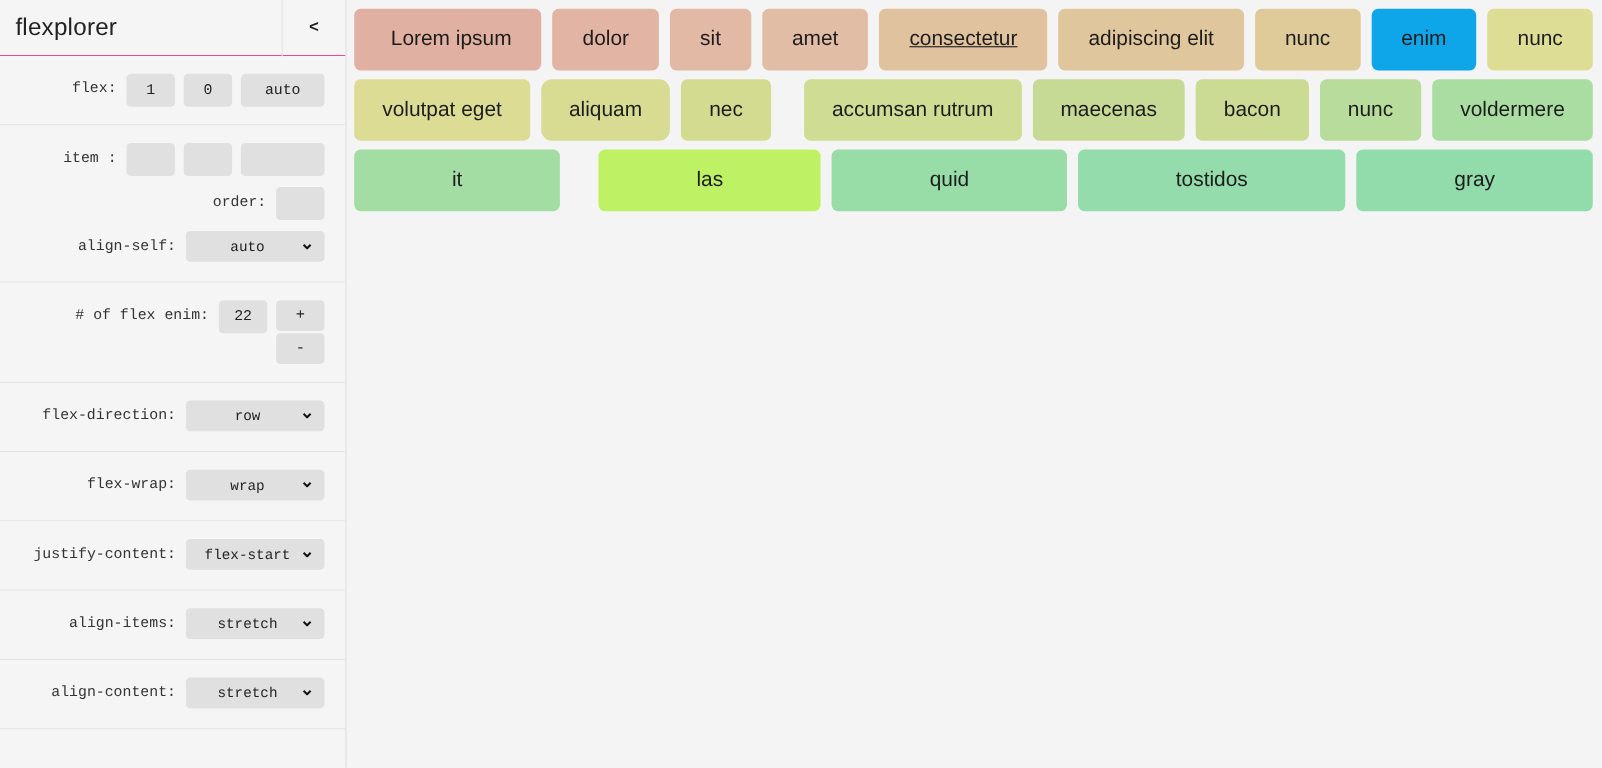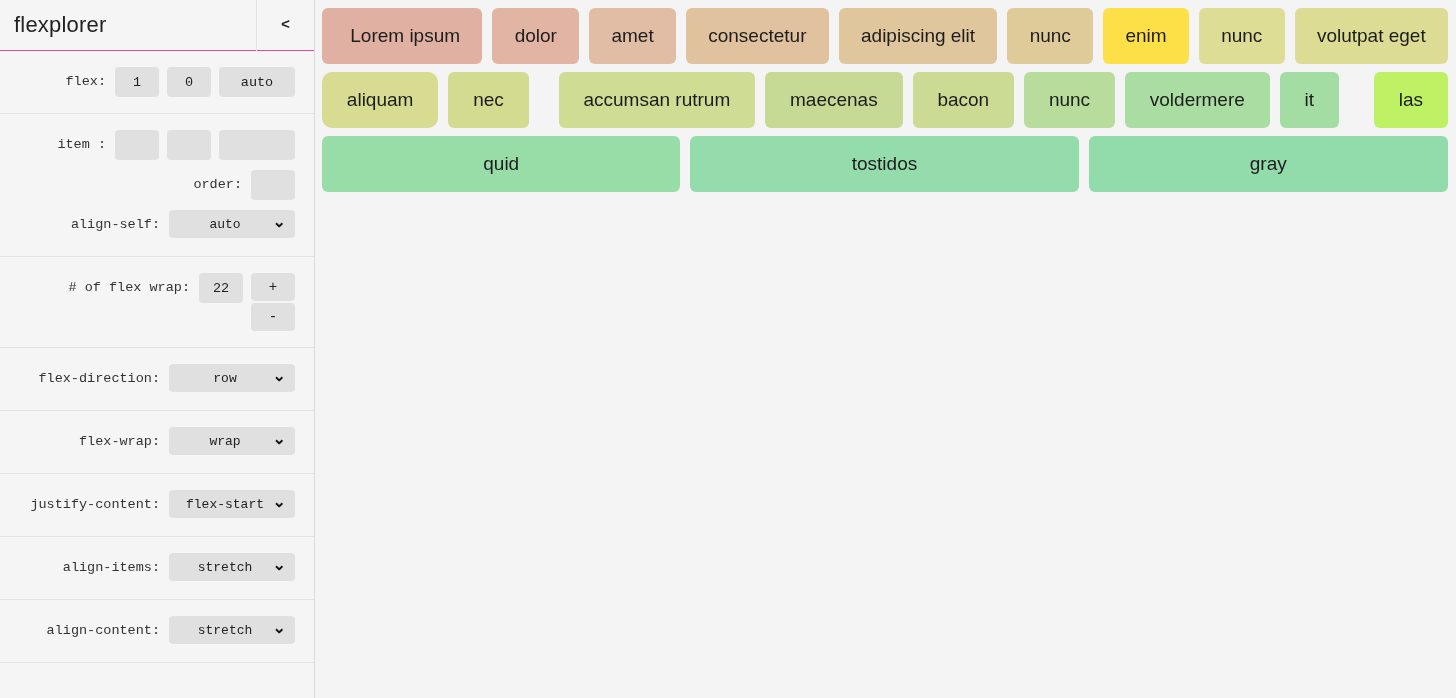--- a/index.html
+++ b/index.html
@@ -222,21 +222,21 @@
           <select class="sel">
             <option>auto</option>
           </select>
           <span class="sel-chev" style="font-size: 16px; font-weight: bold; top: 42%;">⌄</span>
         </div>
       </div>
     </div>
 
     <div class="section">
       <div class="ctl-row">
-        <div class="ctl-label"># of flex wrap:</div>
+        <div class="ctl-label"># of flex enim:</div>
         <div class="fields">
           <input class="fld w-num" type="text" value="22" style="">
           <div class="stepper">
             <button class="step-btn">+</button>
             <button class="step-btn">-</button>
           </div>
         </div>
       </div>
     </div>
 
@@ -299,25 +299,26 @@
         </div>
       </div>
     </div>
 
   </div>
 
   <div id="main">
     <div id="flex-container">
         <div class="flex-item" style="background: rgb(224, 177, 162); padding-left: 28px;">Lorem ipsum</div>
         <div class="flex-item" style="background: rgb(225, 180, 164);">dolor</div>
+        <div class="flex-item" style="background: rgb(226, 185, 165);">sit</div>
         <div class="flex-item" style="background: rgb(226, 189, 166);">amet</div>
-        <div class="flex-item" style="background: rgb(225, 194, 159);">consectetur</div>
+        <div class="flex-item" style="background: rgb(225, 194, 159); text-decoration: underline;">consectetur</div>
         <div class="flex-item" style="background: rgb(224, 198, 156);">adipiscing elit</div>
         <div class="flex-item" style="background: rgb(223, 203, 154);">nunc</div>
-        <div class="flex-item" style="background: #fde047;">enim</div>
+        <div class="flex-item" style="background: #0ea5e9;">enim</div>
         <div class="flex-item" style="background: rgb(222, 221, 149);">nunc</div>
         <div class="flex-item" style="background: rgb(220, 220, 148);">volutpat eget</div>
         <div class="flex-item" style="background: rgb(215, 220, 146); border-radius: 10px;">aliquam</div>
         <div class="flex-item" style="background: rgb(211, 219, 144);">nec</div>
         <div class="flex-item" style="background: rgb(207, 220, 148); margin-left: 20px;">accumsan rutrum</div>
         <div class="flex-item" style="background: rgb(198, 218, 149);">maecenas</div>
         <div class="flex-item" style="background: rgb(203, 219, 148);">bacon</div>
         <div class="flex-item" style="background: rgb(183, 220, 155);">nunc</div>
         <div class="flex-item" style="background: rgb(170, 221, 162);">voldermere</div>
         <div class="flex-item" style="background: rgb(164, 221, 164);">it</div>

